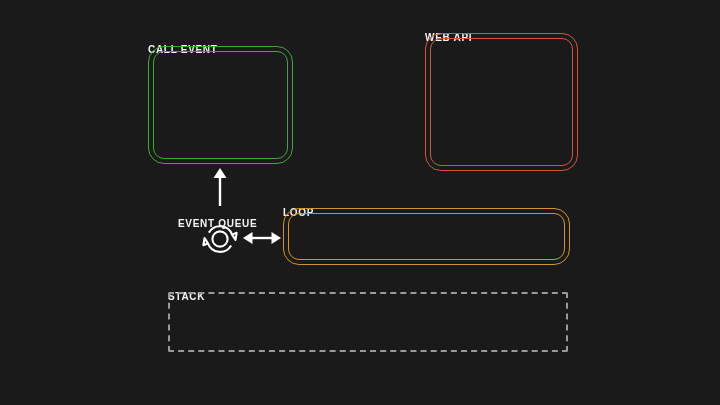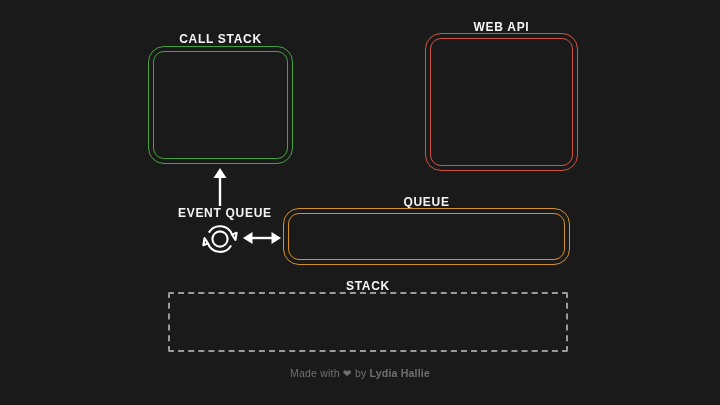--- a/index.html
+++ b/index.html
@@ -9,25 +9,26 @@
     height: 405px;
     background: var(--background, #1a1a1a);
     font-family: "Liberation Sans", sans-serif;
     overflow: hidden;
   }
 
   
   .box-label {
     position: absolute;
     color: var(--label-text, #f5f5f5);
-    font-size: 12px;
+    font-size: 10px;
     font-weight: 700;
     letter-spacing: 0.7px;
-    text-align: center;
+    text-align: left;
     white-space: nowrap;
+    margin-top: 12px;
   }
 
   
   .dbox {
     position: absolute;
     border: 1.5px solid;
     border-radius: 16px;
     padding: 4px;
     box-sizing: border-box;
   }
@@ -67,31 +68,31 @@
     font-size: 10.5px;
     letter-spacing: 0.2px;
   }
   .footer .author { font-weight: 700; }
 </style>
 </head>
 <body>
 
 <div id="stage">
 
-  <div class="box-label" style="left:148px; top:32px; width:145px;">CALL STACK</div>
+  <div class="box-label" style="left:148px; top:32px; width:145px;">CALL EVENT</div>
   <div class="dbox green" style="left:148px; top:46px; width:145px; height:118px;">
     <div class="inner"></div>
   </div>
 
   <div class="box-label" style="left:425px; top:20px; width:153px;">WEB API</div>
   <div class="dbox red" style="left:425px; top:33px; width:153px; height:138px;">
     <div class="inner"></div>
   </div>
 
-  <div class="box-label" style="left:283px; top:195px; width:287px;">QUEUE</div>
+  <div class="box-label" style="left:283px; top:195px; width:287px;">LOOP</div>
   <div class="dbox orange" style="left:283px; top:208px; width:287px; height:57px;">
     <div class="inner"></div>
   </div>
 
   <div class="box-label" style="left:178px; top:206px; width:85px;">EVENT QUEUE</div>
 
   <svg class="arrow-svg" style="left:212px; top:168px;" width="16" height="40" viewBox="0 0 16 40">
     <line class="stroke" x1="8" y1="38" x2="8" y2="8"></line>
     <path class="fill" d="M8 0 L14.5 10 L1.5 10 Z"></path>
   </svg>
@@ -106,20 +107,14 @@
 
   <svg class="arrow-svg" style="left:243px; top:231px;" width="38" height="14" viewBox="0 0 38 14">
     <line class="stroke" x1="7" y1="7" x2="31" y2="7"></line>
     <path class="fill" d="M0 7 L9.5 1 L9.5 13 Z"></path>
     <path class="fill" d="M38 7 L28.5 1 L28.5 13 Z"></path>
   </svg>
 
   <div class="box-label" style="left:168px; top:279px; width:400px;">STACK</div>
   <div class="dashed-box" style="left:168px; top:292px; width:400px; height:60px;"></div>
 
-  <div class="footer">
-    <span>Made with</span>
-    <span>❤</span>
-    <span>by</span>
-    <span class="author">Lydia Hallie</span>
-  </div>
 
 </div>
 
 </body></html>

